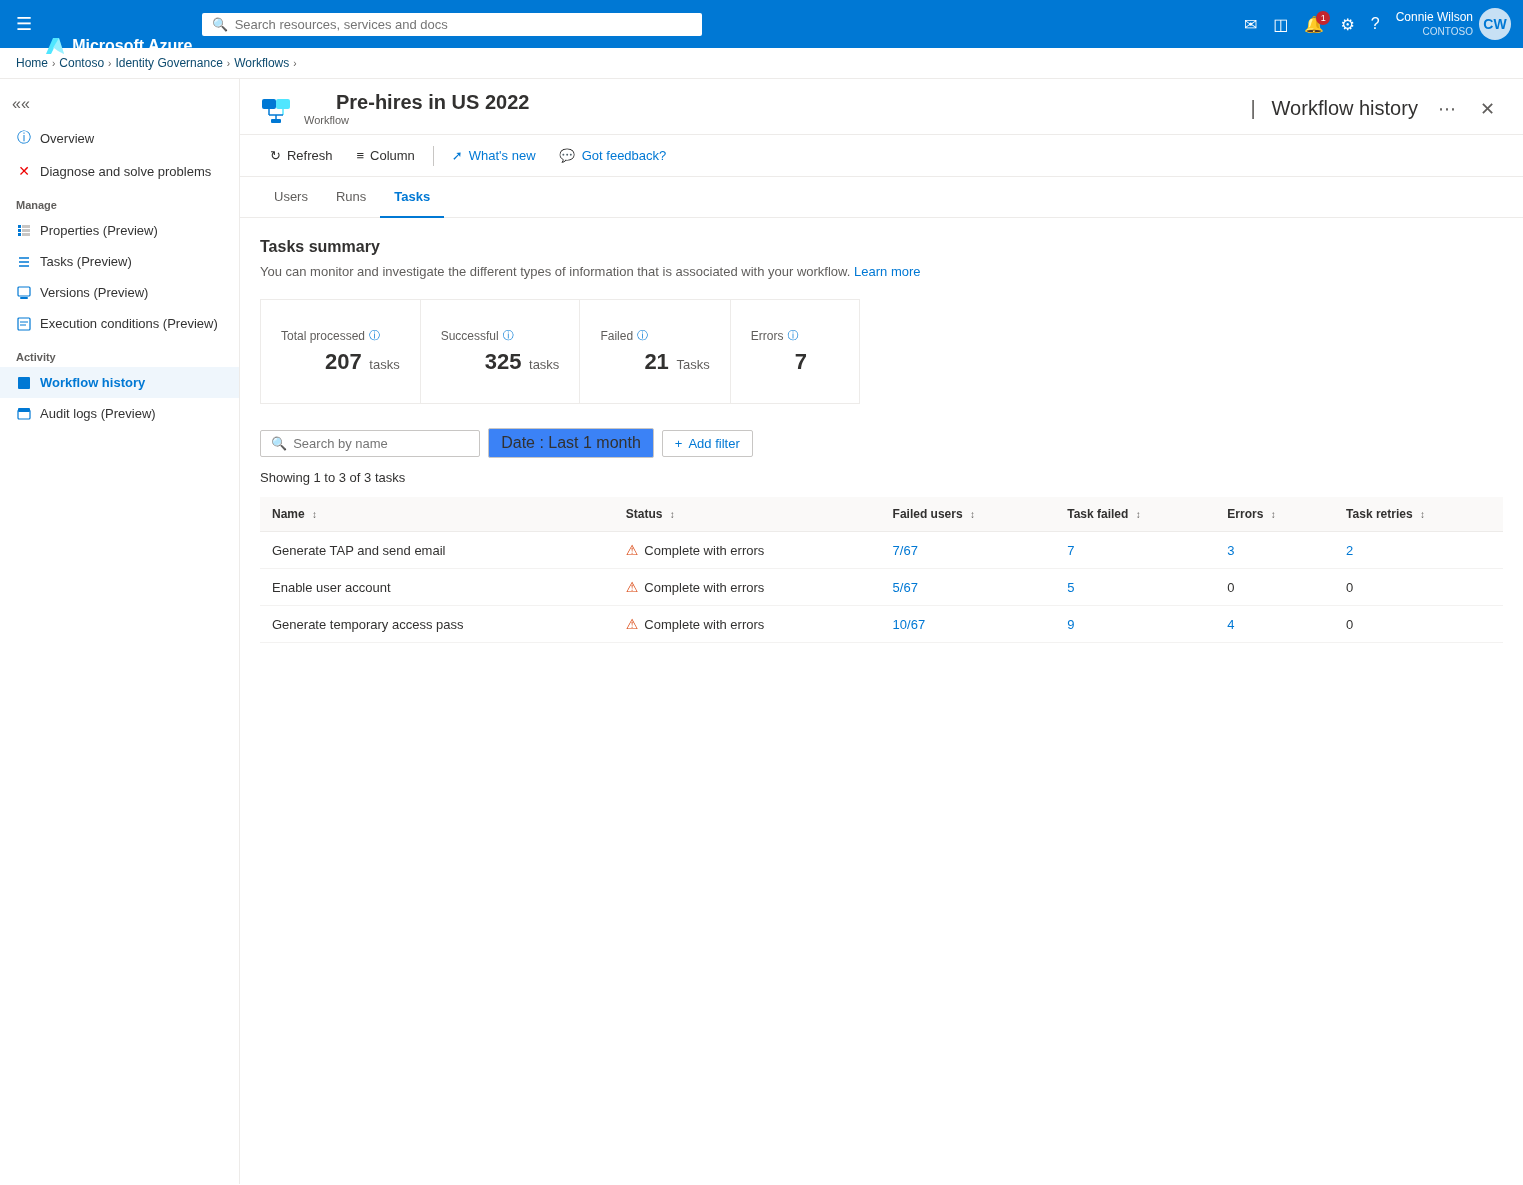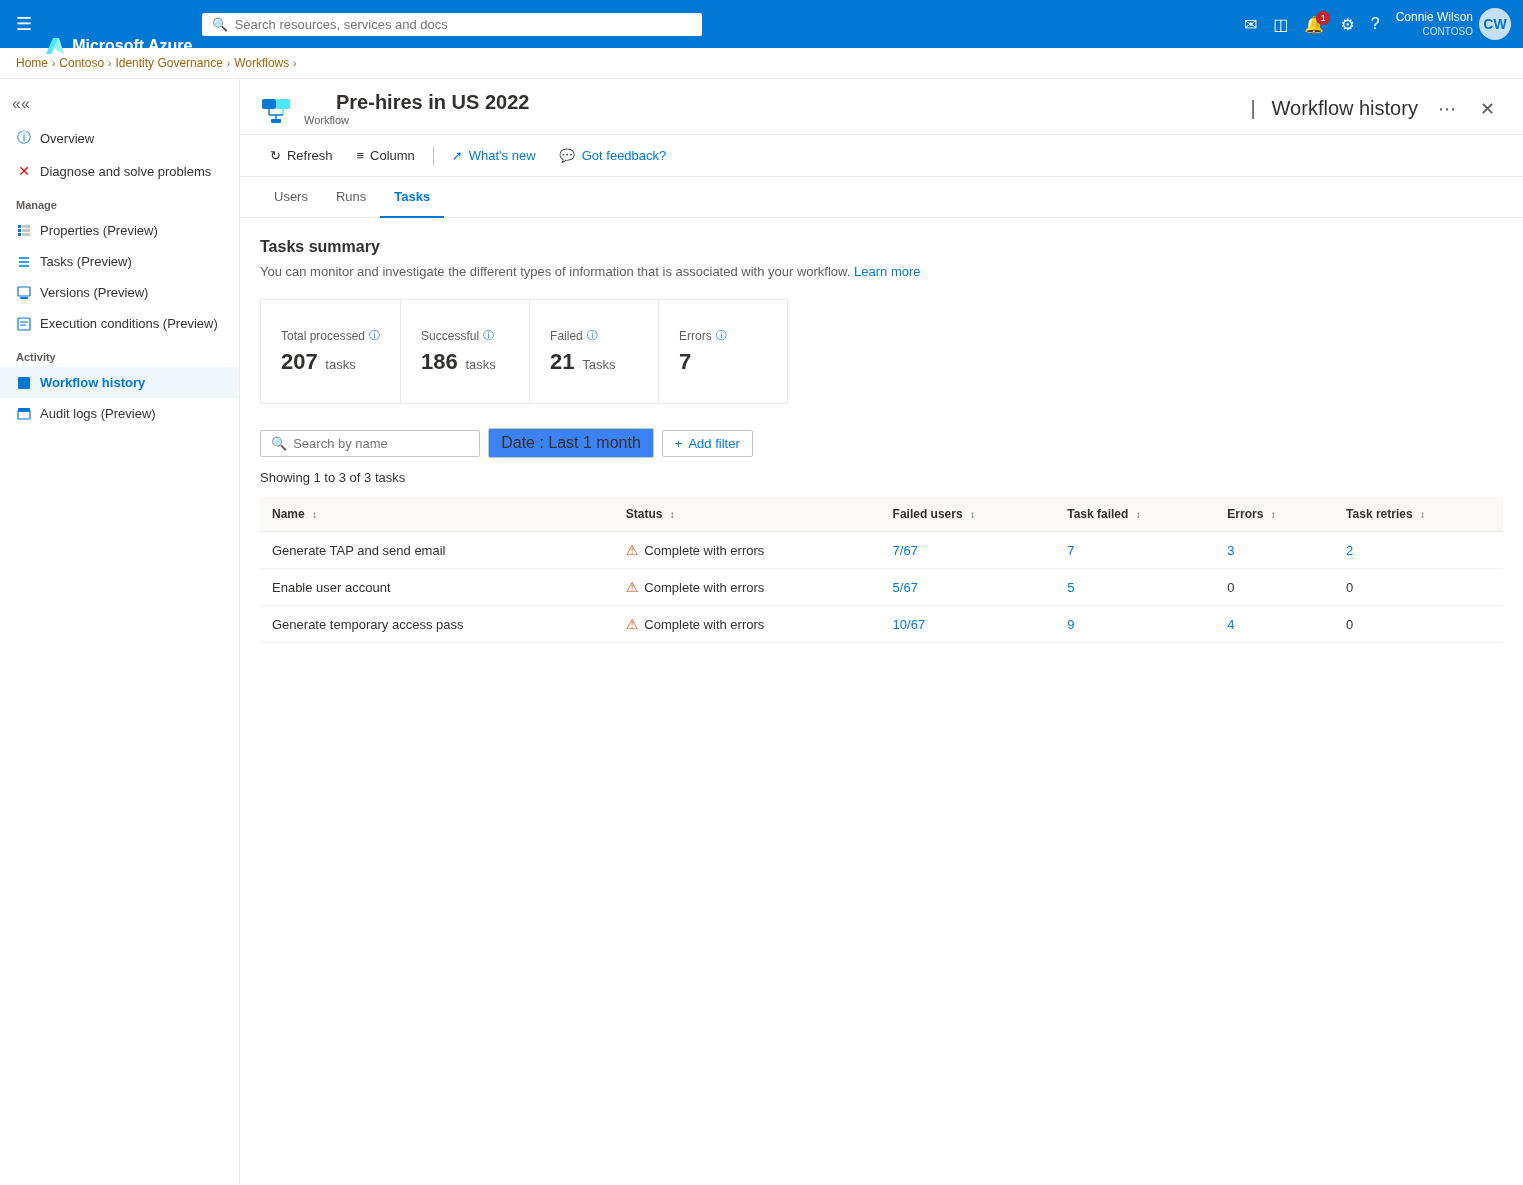--- a/index.html
+++ b/index.html
@@ -30,21 +30,21 @@
       width: 32px; height: 32px; border-radius: 50%; background: #c7e0f4;
       overflow: hidden; display: flex; align-items: center; justify-content: center;
       font-size: 14px; font-weight: 600; color: #0078d4;
     }
 
     
     .breadcrumb {
       display: flex; align-items: center; padding: 8px 16px; gap: 4px;
       font-size: 12px; background: #fff; border-bottom: 1px solid #edebe9;
     }
-    .breadcrumb a { color: #a16207; text-decoration: none; }
+    .breadcrumb a { color: #0c4a6e; text-decoration: none; }
     .breadcrumb-sep { color: #605e5c; font-size: 10px; }
 
     
     .page-layout { display: flex; height: calc(100vh - 80px); }
 
     
     .sidebar {
       width: 240px; min-width: 240px; background: #fff;
       border-right: 1px solid #edebe9; overflow-y: auto; padding-top: 8px;
     }
@@ -109,21 +109,21 @@
     .section-desc { font-size: 13px; color: #605e5c; margin-bottom: 20px; }
     .section-desc a { color: #0078d4; text-decoration: none; }
 
     
     .stats-row { display: flex; gap: 0; margin-bottom: 24px; }
     .stat-card {
       border: 1px solid #edebe9; padding: 28px 20px; min-width: 130px;
       margin-right: -1px;
     }
     .stat-label { font-size: 12px; color: #605e5c; margin-bottom: 6px; display: flex; align-items: center; gap: 4px; }
-    .stat-value { font-size: 22px; font-weight: 600; color: #323130; }
+    .stat-value { font-size: 22px; font-weight: 600; color: #323130; margin-left: 44px; }
     .stat-unit { font-size: 13px; font-weight: 400; color: #605e5c; margin-left: 4px; }
     .info-icon { color: #0078d4; font-size: 11px; cursor: pointer; }
 
     
     .filters-row { display: flex; align-items: center; gap: 8px; margin-bottom: 12px; }
     .filter-search {
       display: flex; align-items: center; gap: 6px;
       border: 1px solid #c8c6c4; padding: 5px 10px; border-radius: 2px;
       background: #fff; min-width: 200px;
     }
@@ -362,21 +362,21 @@
             <span class="stat-value">207</span>
             <span class="stat-unit">tasks</span>
           </div>
         </div>
         <div class="stat-card">
           <div class="stat-label">
             <span>Successful</span>
             <span class="info-icon">ⓘ</span>
           </div>
           <div>
-            <span class="stat-value">186</span>
+            <span class="stat-value">325</span>
             <span class="stat-unit">tasks</span>
           </div>
         </div>
         <div class="stat-card">
           <div class="stat-label">
             <span>Failed</span>
             <span class="info-icon">ⓘ</span>
           </div>
           <div>
             <span class="stat-value">21</span>

